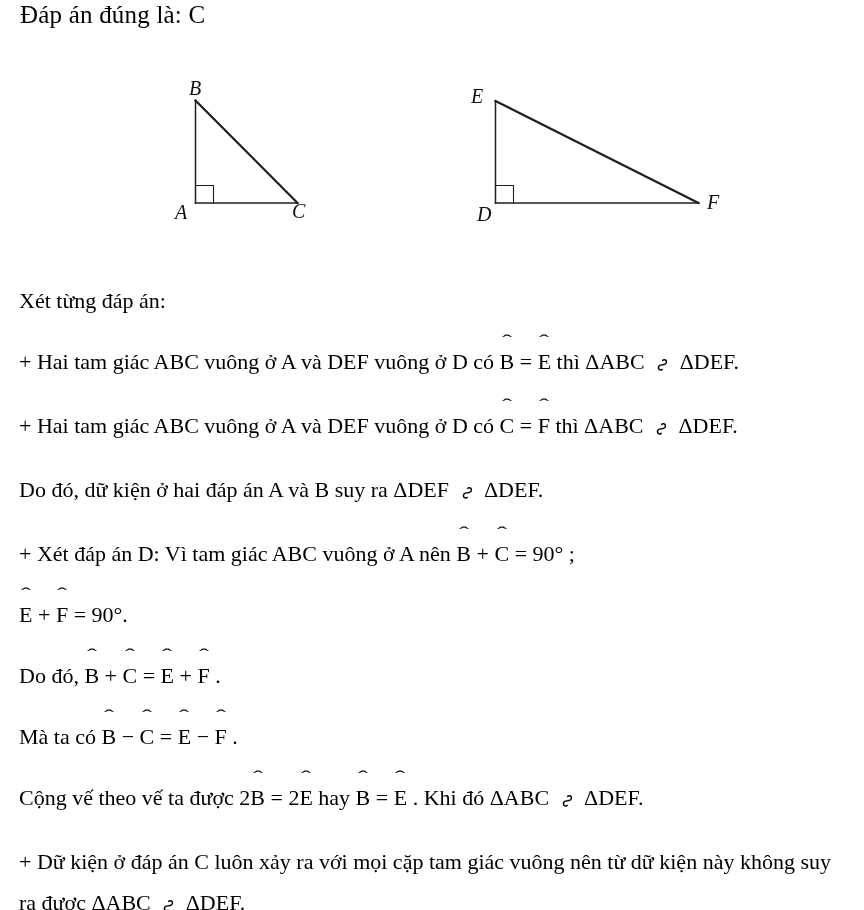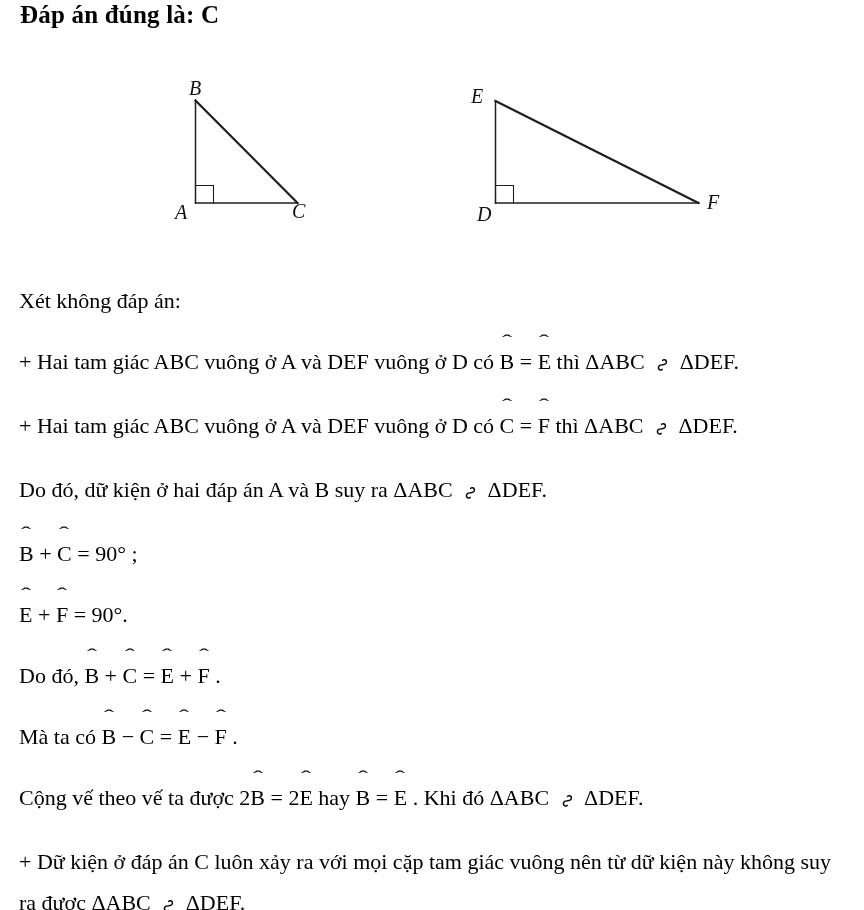--- a/index.html
+++ b/index.html
@@ -8,21 +8,21 @@
     background: #ffffff;
     color: #000000;
     font-family: "Liberation Serif", "DejaVu Serif", serif;
     position: relative;
     overflow: hidden;
   }
   .title {
     position: absolute;
     top: 1px; left: 20px;
     font-size: 25px;
-    font-weight: bold;
+    font-weight: normal;
     letter-spacing: 0.2px;
   }
   .figure {
     position: absolute;
     top: 75px; left: 0;
   }
   .figure text {
     font-family: "Liberation Serif", "DejaVu Serif", serif;
     font-style: italic;
     font-size: 20px;
@@ -75,23 +75,23 @@
     <line x1="495.5" y1="128" x2="698.5" y2="128" stroke-width="1.5"></line>
     <line x1="495.5" y1="26" x2="698.5" y2="128" stroke-width="2.2"></line>
     <path d="M495.5 110.5 H513.5 V128" stroke-width="1.1"></path>
     <text x="471" y="28" stroke="none">E</text>
     <text x="477" y="146" stroke="none">D</text>
     <text x="707" y="134" stroke="none">F</text>
   </g>
 </svg>
 
 <div class="content">
-    <p class="para"><span>Xét không đáp án:</span></p>
+    <p class="para"><span>Xét từng đáp án:</span></p>
     <p class="para"><span>+ Hai tam giác ABC vuông ở A và DEF vuông ở D có </span><span class="math"><span class="hat"><span class="caret">ˆ</span>B</span> = <span class="hat"><span class="caret">ˆ</span>E</span></span><span> thì ΔABC </span><span class="sim">∾</span><span> ΔDEF.</span></p>
     <p class="para"><span>+ Hai tam giác ABC vuông ở A và DEF vuông ở D có </span><span class="math"><span class="hat"><span class="caret">ˆ</span>C</span> = <span class="hat"><span class="caret">ˆ</span>F</span></span><span> thì ΔABC </span><span class="sim">∾</span><span> ΔDEF.</span></p>
-    <p class="para"><span>Do đó, dữ kiện ở hai đáp án A và B suy ra ΔABC </span><span class="sim">∾</span><span> ΔDEF.</span></p>
-    <p class="para"><span class="math"><span class="hat"><span class="caret">ˆ</span>B</span> + <span class="hat"><span class="caret">ˆ</span>C</span> = 90°</span><span> ;</span></p>
+    <p class="para"><span>Do đó, dữ kiện ở hai đáp án A và B suy ra ΔDEF </span><span class="sim">∾</span><span> ΔDEF.</span></p>
+    <p class="para"><span>+ Xét đáp án D: Vì tam giác ABC vuông ở A nên </span><span class="math"><span class="hat"><span class="caret">ˆ</span>B</span> + <span class="hat"><span class="caret">ˆ</span>C</span> = 90°</span><span> ;</span></p>
     <p class="para"><span class="math"><span class="hat"><span class="caret">ˆ</span>E</span> + <span class="hat"><span class="caret">ˆ</span>F</span> = 90°</span><span>.</span></p>
     <p class="para"><span>Do đó, </span><span class="math"><span class="hat"><span class="caret">ˆ</span>B</span> + <span class="hat"><span class="caret">ˆ</span>C</span> = <span class="hat"><span class="caret">ˆ</span>E</span> + <span class="hat"><span class="caret">ˆ</span>F</span></span><span> .</span></p>
     <p class="para"><span>Mà ta có </span><span class="math"><span class="hat"><span class="caret">ˆ</span>B</span> − <span class="hat"><span class="caret">ˆ</span>C</span> = <span class="hat"><span class="caret">ˆ</span>E</span> − <span class="hat"><span class="caret">ˆ</span>F</span></span><span> .</span></p>
     <p class="para"><span>Cộng vế theo vế ta được </span><span class="math">2<span class="hat"><span class="caret">ˆ</span>B</span> = 2<span class="hat"><span class="caret">ˆ</span>E</span></span><span> hay </span><span class="math"><span class="hat"><span class="caret">ˆ</span>B</span> = <span class="hat"><span class="caret">ˆ</span>E</span></span><span> . Khi đó ΔABC </span><span class="sim">∾</span><span> ΔDEF.</span></p>
     <p class="para"><span>+ Dữ kiện ở đáp án C luôn xảy ra với mọi cặp tam giác vuông nên từ dữ kiện này không suy ra được ΔABC </span><span class="sim">∾</span><span> ΔDEF.</span></p>
   </div>
 
 </body></html>

